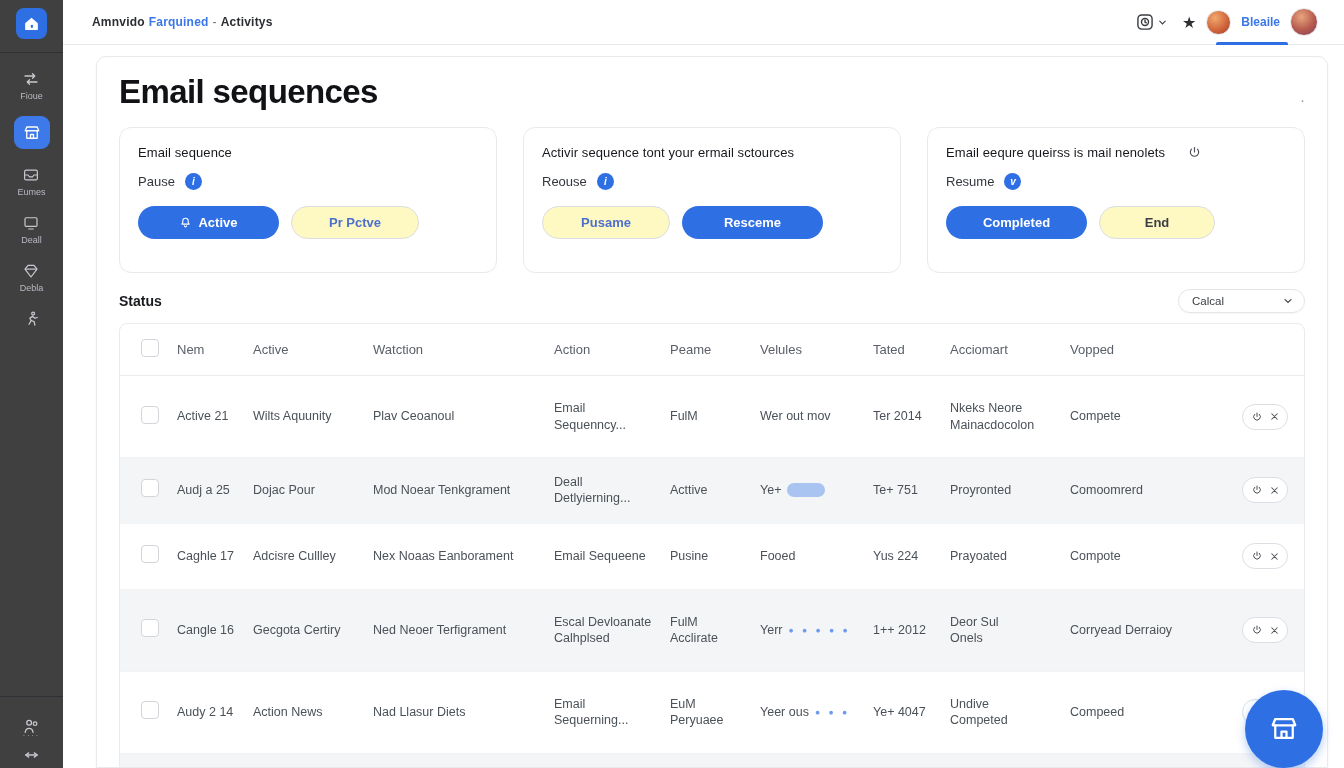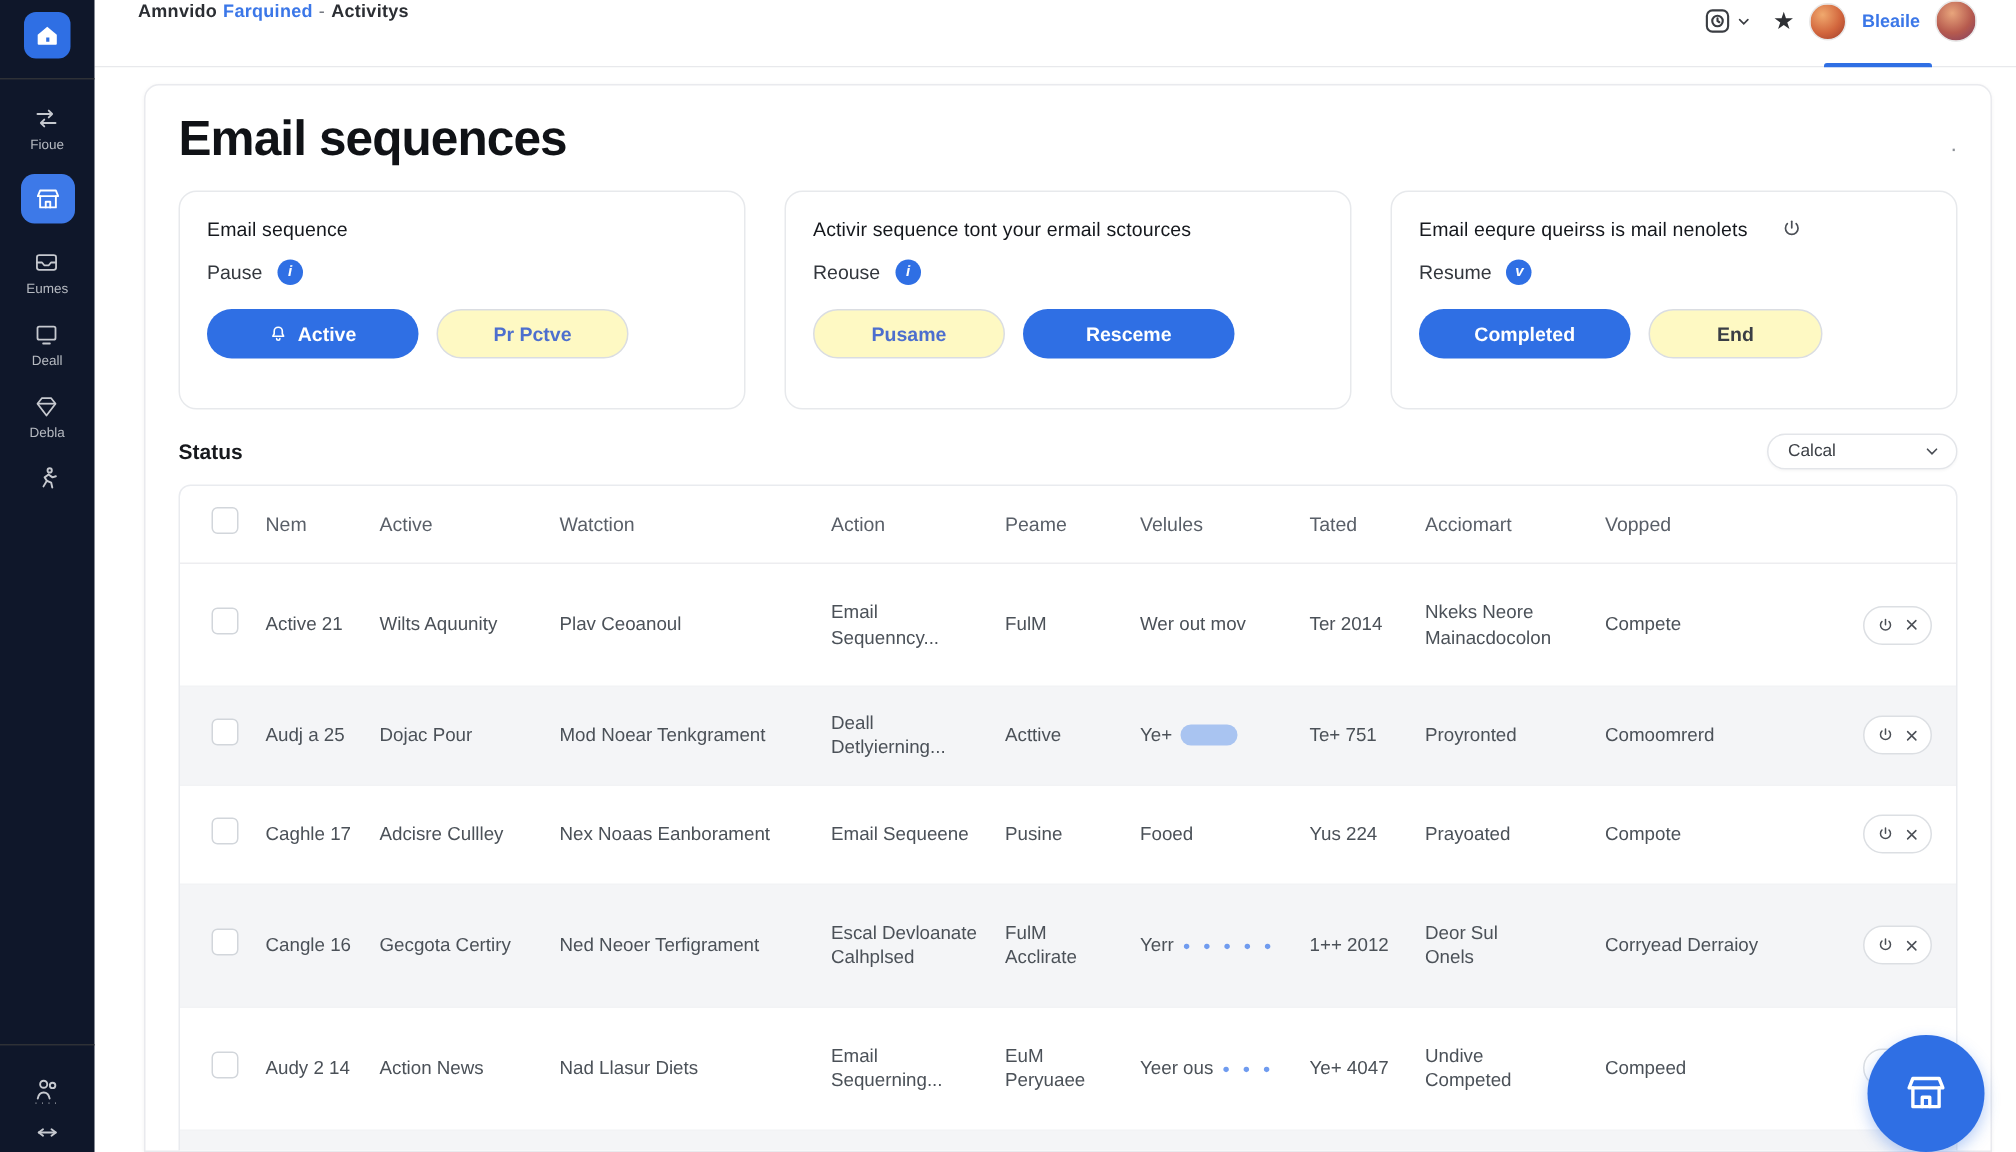--- a/index.html
+++ b/index.html
@@ -1,35 +1,35 @@
 <!DOCTYPE html>
 <html><head>
 <meta charset="utf-8">
 <style>
   * { margin:0; padding:0; box-sizing:border-box; }
   html,body { width:1344px; height:768px; }
   body { font-family:"Liberation Sans", sans-serif; background:#fff; overflow:hidden; }
   .app { position:relative; width:1344px; height:768px; overflow:hidden; }
 
   
-  .sidebar { position:absolute; left:0; top:0; width:63px; height:768px; background:#0f172a; display:flex; flex-direction:column; align-items:center; z-index:5; }
+  .sidebar { position:absolute; left:0; top:0; width:63px; height:768px; background:#404040; display:flex; flex-direction:column; align-items:center; z-index:5; }
   .side-home { margin-top:8px; width:31px; height:31px; border-radius:8px; background:#2f6fe4; display:flex; align-items:center; justify-content:center; cursor:pointer; }
   .side-divider { width:63px; height:1px; background:#2e3136; margin-top:13px; }
   .side-item { margin-top:17px; display:flex; flex-direction:column; align-items:center; color:#c6c9cf; cursor:pointer; }
   .side-item .lbl { font-size:9px; color:#b6bac1; margin-top:3px; }
   .side-item.active-box { width:36px; height:33px; border-radius:9px; background:#3d79e8; justify-content:center; margin-top:15px; }
   .side-spacer { flex:1; }
   .side-foot-divider { width:63px; height:1px; background:#2e3136; }
   .side-foot { margin:12px 0 6px; display:flex; flex-direction:column; align-items:center; color:#c6c9cf; }
   .mini-dots { font-size:7px; letter-spacing:2px; color:#9ca0a8; margin-top:-2px; }
   .side-foot-item { margin-top:9px; cursor:pointer; color:#c6c9cf; }
 
   
   .main { position:absolute; left:63px; top:0; width:1281px; height:768px; }
-  .topbar { position:relative; height:45px; border-bottom:1px solid #e8e9ec; display:flex; align-items:flex-start; padding:0 26px 0 29px; background:#fff; }
+  .topbar { position:relative; height:45px; border-bottom:1px solid #e8e9ec; display:flex; align-items:center; padding:0 26px 0 29px; background:#fff; }
   .crumb { font-size:12px; font-weight:bold; color:#2b2e33; letter-spacing:.2px; }
   .crumb .c2 { color:#3b77e8; margin:0 4px; }
   .crumb .sep { color:#6a6f77; margin-right:4px; font-weight:normal; }
   .top-right { margin-left:auto; display:flex; align-items:center; gap:10px; }
   .emoji-btn { display:flex; align-items:center; gap:2px; color:#3a3d42; cursor:pointer; }
   .star { font-size:16px; color:#2d2f33; cursor:pointer; margin-left:4px; }
   .avatar { width:25px; height:25px; border-radius:50%; background:radial-gradient(circle at 35% 30%, #f0a96e 0%, #d2663d 55%, #9e3c2c 100%); border:1px solid #e8e8e8; cursor:pointer; }
   .avatar.second { width:28px; height:28px; background:radial-gradient(circle at 40% 30%, #e8a57c 0%, #b65a4e 55%, #7e3f63 100%); }
   .user-name { font-size:12px; font-weight:bold; color:#3b77e8; cursor:pointer; }
   .tab-underline { position:absolute; right:56px; bottom:-1px; width:72px; height:3px; background:#2f6fe4; border-radius:2px 2px 0 0; }

